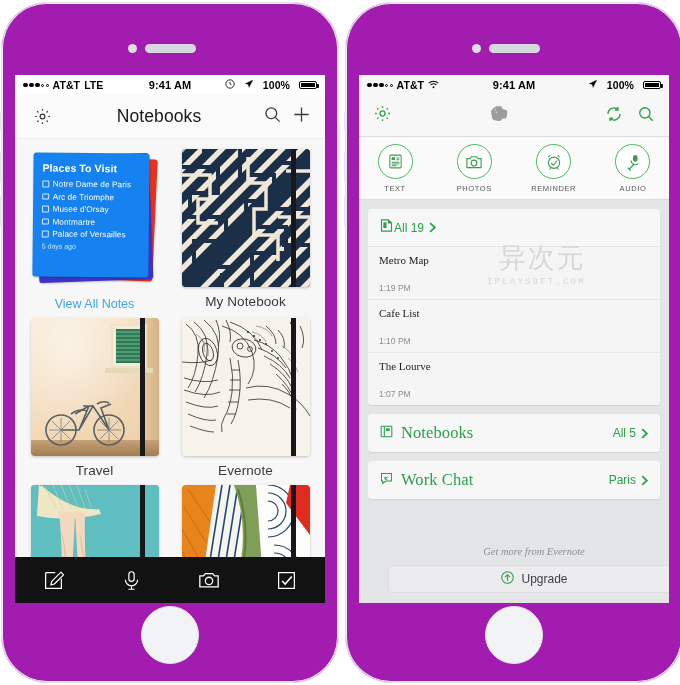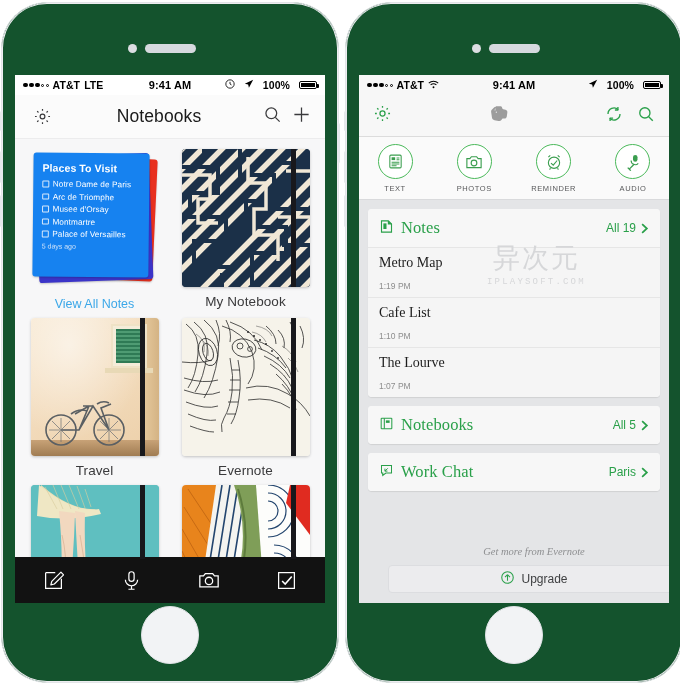--- a/index.html
+++ b/index.html
@@ -8,21 +8,21 @@
     background: #ffffff;
     font-family: "Liberation Sans", sans-serif;
     position: relative; overflow: hidden;
   }
   .stage { position: absolute; inset: 0; display: flex; }
 
   
   .phone {
     position: absolute;
     width: 338px; height: 681px;
-    background: #14532d;
+    background: #a21caf;
     border-radius: 46px;
     border: 1px solid #e2e4e7;
     box-shadow: 0 0 0 1px #ededf0 inset;
   }
   .phone.left  { left: 1px;   top: 2px; }
   .phone.right { left: 345px; top: 2px; }
 
   .side-btn {
     position: absolute; left: -2px; width: 3px;
     background: #e6e8eb; border-radius: 2px;
@@ -208,41 +208,41 @@
   }
   .card-head .act {
     font-size: 12px; color: #2aa04a; display: flex;
     align-items: center; gap: 4px; font-weight: normal;
   }
   .note-row {
     padding: 7px 11px 6px; border-top: 1px solid #e6e6e6;
     background: #f5f5f5;
   }
   .note-row .n {
-    font-family: "Liberation Serif", serif; font-size: 14px; color: #1c1c1c;
-  }
-  .note-row .t { font-size: 8.5px; color: #8d8d8d; margin-top: 10px; }
+    font-family: "Liberation Serif", serif; font-size: 11px; color: #1c1c1c;
+  }
+  .note-row .t { font-size: 8.5px; color: #8d8d8d; margin-top: 17px; }
 
   .upgrade-zone {
     position: absolute; left: 0; bottom: 0; width: 100%;
     padding: 0 9px 10px; background: #e4e5e7; margin-left: 20px;
   }
   .getmore {
     text-align: center; font-size: 10.5px; color: #8e8f91;
     font-style: italic; padding: 9px 0 8px;
     font-family: "Liberation Serif", serif;
   }
   .upg-btn {
     background: #ececee; border: 1px solid #dcdde0; border-radius: 4px;
     height: 28px; display: flex; align-items: center; justify-content: center;
     gap: 6px; font-size: 12px; color: #3f4042;
   }
 
   .watermark {
-    position: absolute; left: 128px; top: 165px; text-align: center;
+    position: absolute; left: 128px; top: 165px; text-align: right;
     pointer-events: none; z-index: 40;
   }
   .wm1 { font-size: 27px; color: #d6d7d9; letter-spacing: 2px;
          font-family: "DejaVu Sans", sans-serif; }
   .wm2 { font-size: 9px; color: #d6d7d9; letter-spacing: 2.2px;
          margin-top: 1px; font-family: Liberation Mono, monospace; }
 </style>
 </head>
 <body>
 
@@ -674,21 +674,20 @@
 
       <div class="card">
         <div class="card-head">
           <span>
             <svg width="15" height="15" viewBox="0 0 24 24" fill="none" stroke="#2aa04a" stroke-width="1.8">
               <path d="M4 3h11l5 5v13H4z"></path>
                 <path d="M15 3v5h5" fill="#2aa04a"></path>
               <rect x="7" y="7" width="5" height="9" fill="#2aa04a" stroke="none"></rect>
             </svg>
           </span>
-          <span class="ttl">Notes</span>
           <span class="act">
             <span>All 19</span>
             <svg width="9" height="11" viewBox="0 0 10 14" fill="none" stroke="#2aa04a" stroke-width="2.2">
                 <path d="M2 1.5 8 7l-6 5.5"></path>
               </svg>
           </span>
         </div>
         <div class="note-row">
           <div class="n">Metro Map</div>
           <div class="t">1:19 PM</div>

